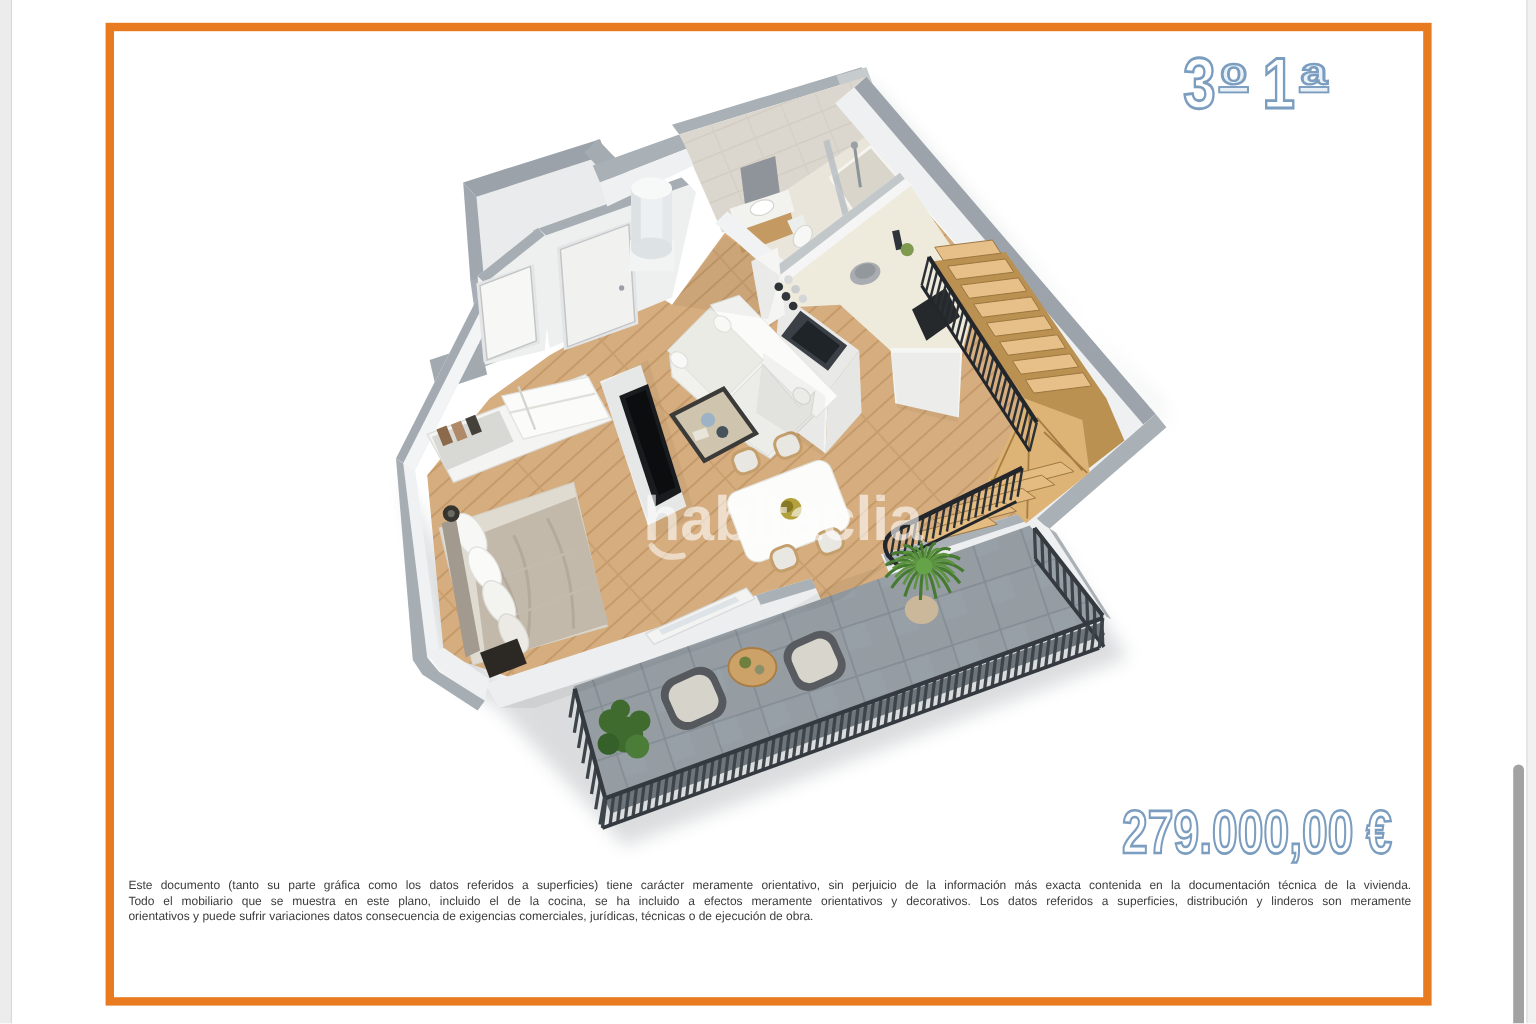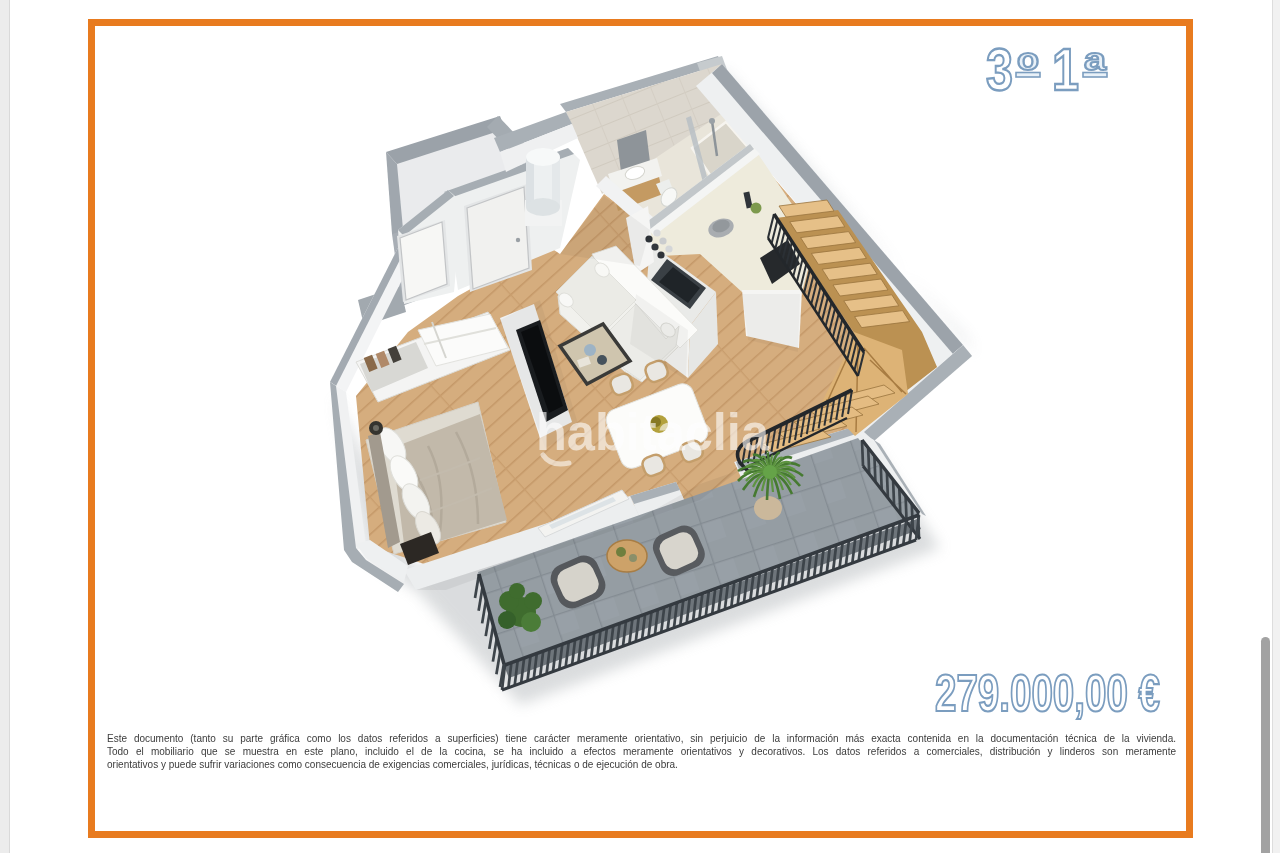--- a/index.html
+++ b/index.html
@@ -499,14 +499,14 @@
 <rect x="133" y="42.5" width="24" height="4.5" fill="#e9f1f8" stroke-width="1.6"></rect>
 </g>
 </svg>
 
 <svg class="abs" style="left:925px;top:660px" width="250" height="70" viewBox="0 0 250 70">
 <text x="10" y="51" font-family="Liberation Sans, sans-serif" font-weight="bold" font-size="51" fill="#ffffff" stroke="#7b9dbf" stroke-width="2.2" textLength="225" lengthAdjust="spacingAndGlyphs">279.000,00 €</text>
 </svg>
 
 <div class="abs" style="left:107px;top:733px;width:1069px;font-size:10px;line-height:12.9px;color:#3c3c3c">
 <div style="text-align:justify;text-align-last:justify">Este documento (tanto su parte gráfica como los datos referidos a superficies) tiene carácter meramente orientativo, sin perjuicio de la información más exacta contenida en la documentación técnica de la vivienda.</div>
-<div style="text-align:justify;text-align-last:justify">Todo el mobiliario que se muestra en este plano, incluido el de la cocina, se ha incluido a efectos meramente orientativos y decorativos. Los datos referidos a comerciales, distribución y linderos son meramente</div>
-<div>orientativos y puede sufrir variaciones como consecuencia de exigencias comerciales, jurídicas, técnicas o de ejecución de obra.</div>
+<div style="text-align:justify;text-align-last:justify">Todo el mobiliario que se muestra en este plano, incluido el de la cocina, se ha incluido a efectos meramente orientativos y decorativos. Los datos referidos a superficies, distribución y linderos son meramente</div>
+<div>orientativos y puede sufrir variaciones datos consecuencia de exigencias comerciales, jurídicas, técnicas o de ejecución de obra.</div>
 </div>
 </body></html>

